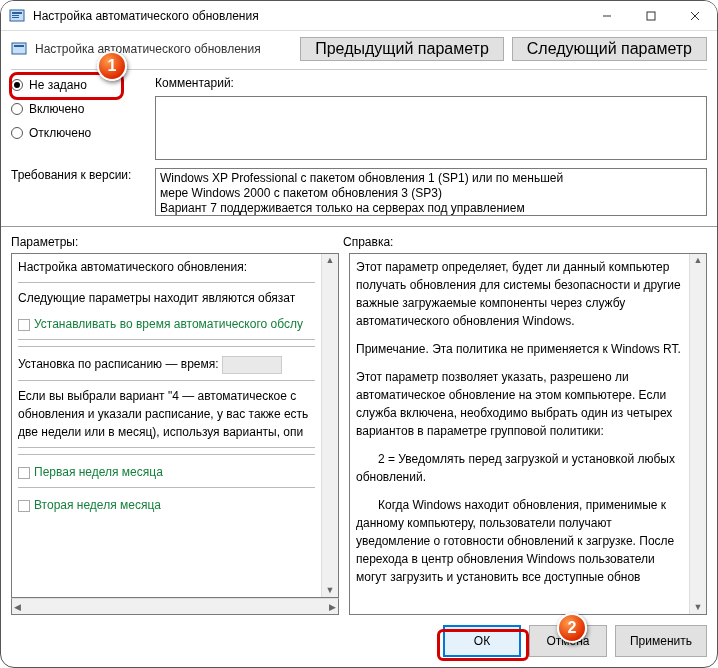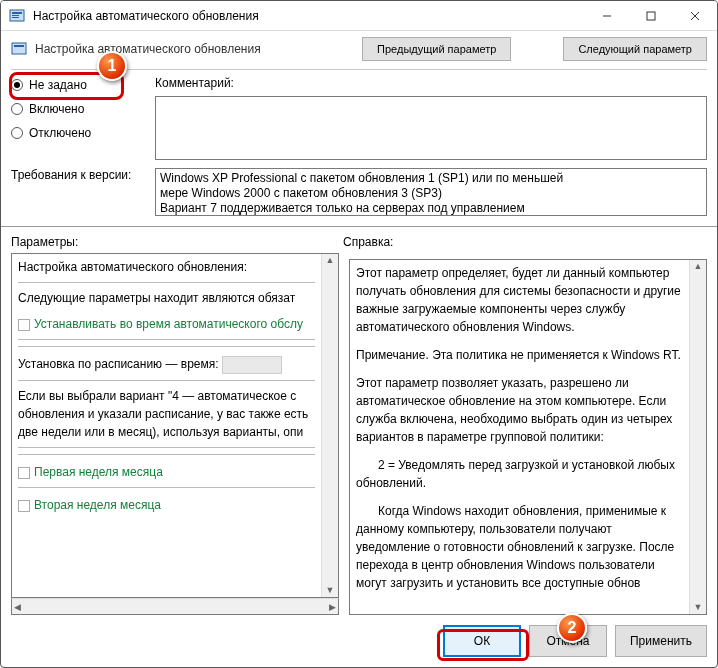--- a/index.html
+++ b/index.html
@@ -11,21 +11,21 @@
     color: #000;
   }
   .window {
     width: 718px;
     height: 668px;
     border: 1px solid #555;
     background: #fff;
     position: relative;
     display: flex;
     flex-direction: column;
-    border-radius: 4px;
+    border-radius: 14px;
     overflow: hidden;
   }
   .titlebar {
     height: 30px;
     display: flex;
     align-items: center;
     padding: 0 0 0 8px;
     border-bottom: 1px solid #ddd;
     background: #fff;
   }
@@ -55,24 +55,23 @@
   }
   .header-row .hdr-icon {
     width: 16px; height:16px;
   }
   .header-row .hdr-title { flex:1; color:#333; }
   .nav-btn {
     height: 24px;
     padding: 0 14px;
     background: #e1e1e1;
     border: 1px solid #adadad;
-    font-size: 11px;
+    font-size: 16px;
     min-width: 140px;
     cursor: pointer;
-    margin-left: 44px;
   }
 
   .divider-thin { border-top:1px solid #ccc; margin: 2px 10px 0 10px; }
 
   .state-row {
     display:flex;
     padding: 6px 10px 4px 10px;
     gap: 14px;
     position: relative;
   }
@@ -156,21 +155,21 @@
     gap: 10px;
     min-height:0;
   }
   .panel {
     border:1px solid #7a7a7a;
     background:#fff;
     display:flex;
     min-height:0;
   }
   .panel-left { width: 328px; }
-  .panel-right { flex:1;margin-top:6px; }
+  .panel-right { flex:1; }
   .panel-content {
     flex:1;
     overflow:hidden;
     padding: 4px 6px;
     font-size:12px;
     line-height:1.5;
     position:relative;
   }
   .vscroll-fake {
     width:17px;

